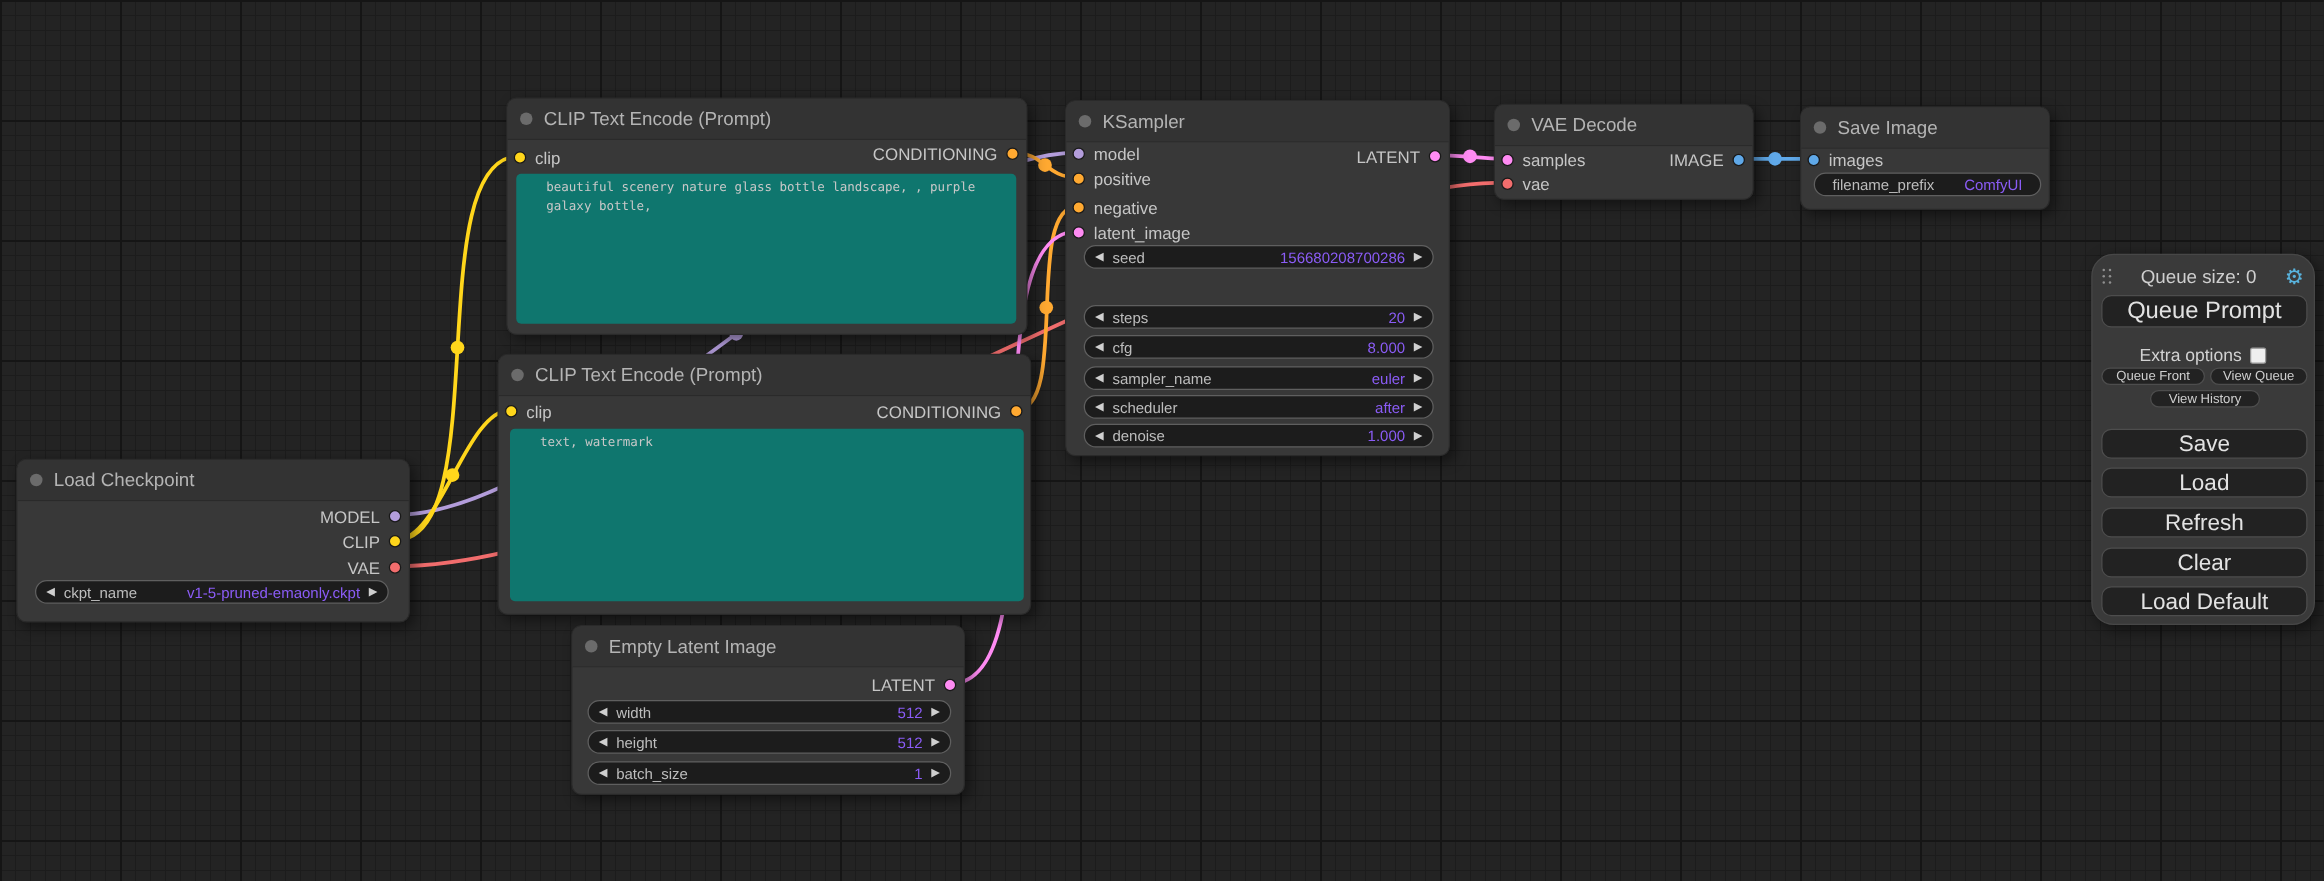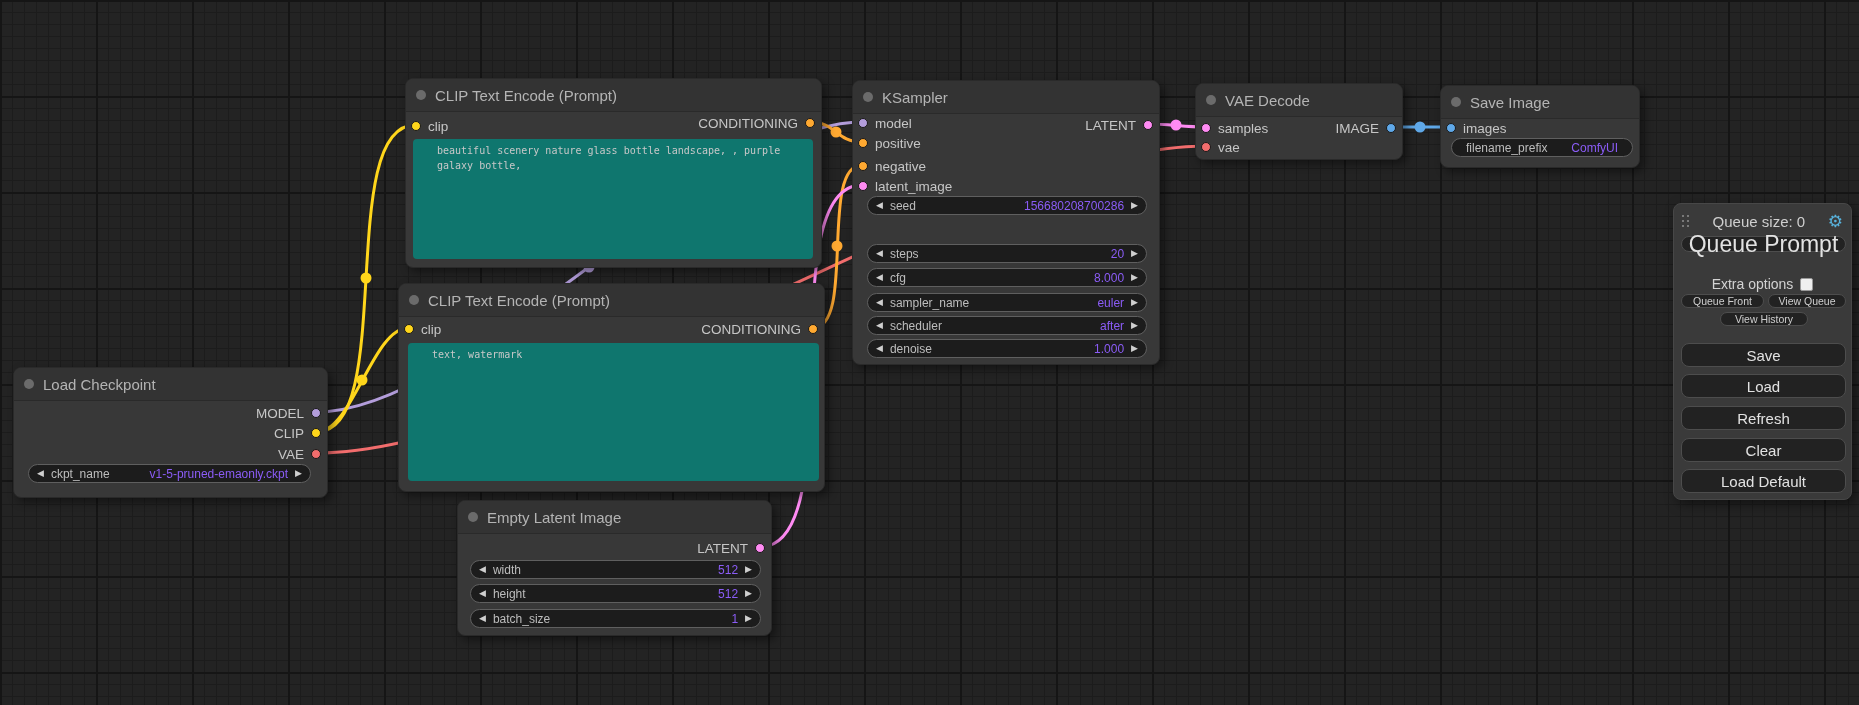--- a/index.html
+++ b/index.html
@@ -55,34 +55,34 @@
   .ncheck{width:13px;height:13px;background:#efefef;border:1px solid #9a9a9a;border-radius:2px;box-sizing:border-box;}
 
   .ntextarea{
     position:absolute;background:#0f766e;border-radius:4px;box-sizing:border-box;
     padding:5px 24px;color:#c8c8c8;font-family:"DejaVu Sans Mono",monospace;
     font-size:10px;line-height:1.45;white-space:pre-wrap;word-break:break-word;overflow:hidden;
   }
 
   .qpanel{
     position:absolute;z-index:3;background:#3a3a3a;border:1px solid #474747;
-    border-radius:8px;box-sizing:border-box;box-shadow:4px 4px 12px rgba(0,0,0,0.5);padding-left:24px;
+    border-radius:18px;box-sizing:border-box;box-shadow:4px 4px 12px rgba(0,0,0,0.5);padding-left:24px;
   }
   .qheader{position:absolute;top:7px;left:8px;right:8px;height:20px;display:flex;align-items:center;}
   .qdrag{position:relative;width:8px;height:14px;flex:0 0 auto;}
   .qdrag i{position:absolute;left:0;top:1px;width:2px;height:2px;border-radius:50%;background:#8f8f8f;
     box-shadow:5px 0 0 #8f8f8f,0 5px 0 #8f8f8f,5px 5px 0 #8f8f8f,0 10px 0 #8f8f8f,5px 10px 0 #8f8f8f;}
   .qsize{flex:1;text-align:center;color:#cfcfcf;font-size:15px;}
   .qgear{color:var(--c-gear);font-size:17px;line-height:1;flex:0 0 auto;}
   .qbtn{
     position:absolute;background:#222222;border:1px solid #4d4d4d;border-radius:8px;
     box-sizing:border-box;color:#e2e2e2;display:flex;align-items:center;justify-content:center;
     cursor:pointer;
   }
-  .qbtn.big{left:7px;width:165px;font-size:15px;height:24px;}
+  .qbtn.big{left:7px;width:165px;font-size:18px;height:24px;}
   .qbtn.small{font-size:10.5px;height:14px;border-radius:9px;color:#cfcfcf;}
   .qextra{position:absolute;top:72px;left:0;right:0;display:flex;align-items:center;justify-content:center;gap:7px;color:#d2d2d2;font-size:14px;}
 </style>
 </head>
 <body>
 
 <div id="canvas">
 
   <svg class="links" width="1859" height="705">
     <path class="lk-model" d="M316 412 C470 412 708 122 862 122"></path>
@@ -289,21 +289,21 @@
   </div>
 
   <div class="qpanel" style="left:1673px;top:203px;width:179px;height:297px">
     <div class="qheader">
       <span class="qdrag">
           <i></i>
         </span>
       <span class="qsize">Queue size: 0</span>
       <span class="qgear">⚙</span>
     </div>
-    <div class="qbtn big" style="top:32px;height:16px;font-size:23px">Queue Prompt</div>
+    <div class="qbtn big" style="top:32px;height:26px;font-size:19px">Queue Prompt</div>
     <div class="qextra">
       <span>Extra options</span>
       <span class="ncheck"></span>
     </div>
     <div class="qbtn small" style="top:90px;left:7px;width:83px">Queue Front</div>
     <div class="qbtn small" style="top:90px;left:94px;width:78px">View Queue</div>
     <div class="qbtn small" style="top:108px;left:46px;width:88px">View History</div>
     <div class="qbtn big" style="top:139px">Save</div>
     <div class="qbtn big" style="top:170px">Load</div>
     <div class="qbtn big" style="top:202px">Refresh</div>

